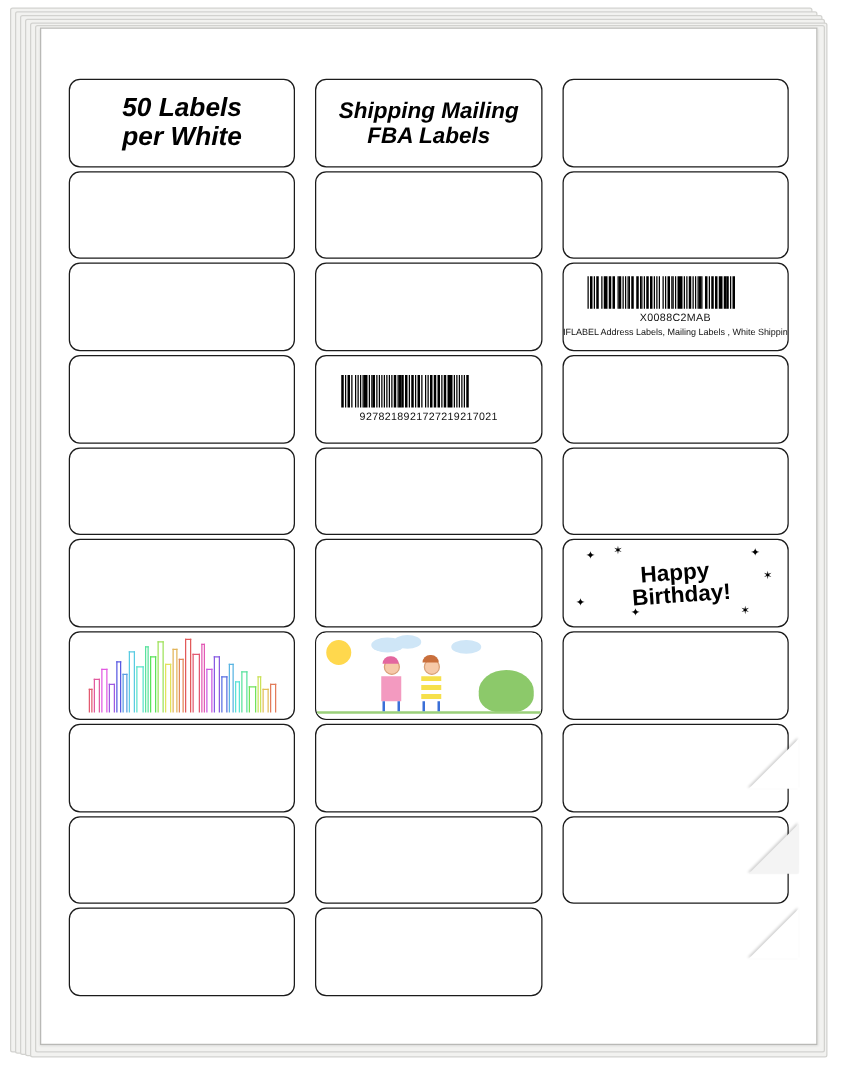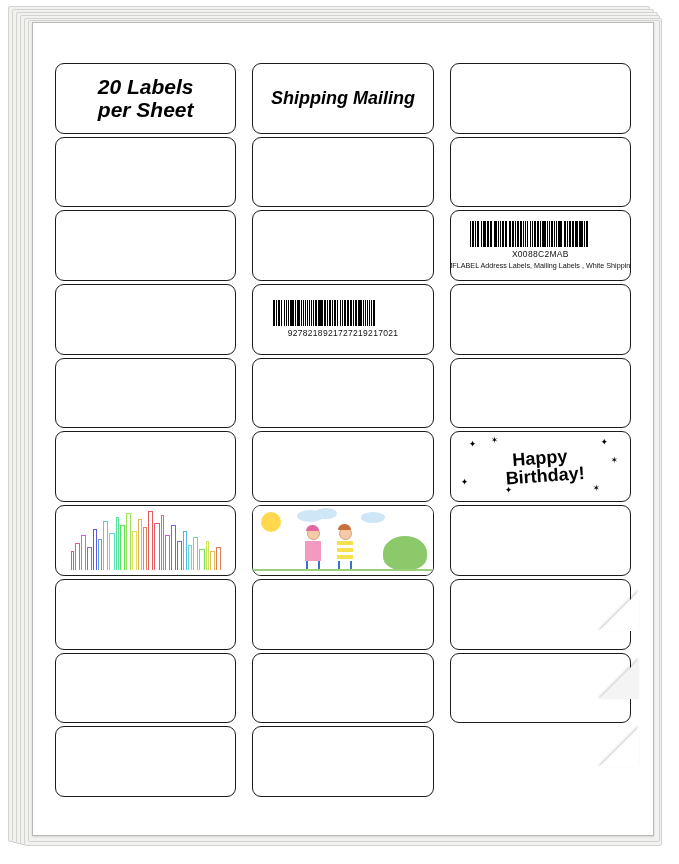--- a/index.html
+++ b/index.html
@@ -251,27 +251,28 @@
   <div class="stack-layer" style="left:20px; top:15px; width:638px; height:828px;"></div>
   <div class="stack-layer" style="left:24px; top:18px; width:636px; height:826px;"></div>
   <div class="stack-layer" style="left:28px; top:20px; width:630px; height:820px;"></div>
 
   <div id="top-sheet">
 
     <div id="label-grid">
 
       <div class="label">
         <div class="label-text">
-          <div class="headline-text">20 Labels</div>
-          <div class="headline-text">per Sheet</div>
+          <div class="headline-text">50 Labels</div>
+          <div class="headline-text">per White</div>
         </div>
       </div>
       <div class="label">
         <div class="label-text">
           <div class="headline-text-sm">Shipping Mailing</div>
+          <div class="headline-text-sm">FBA Labels</div>
         </div>
       </div>
 
       <div class="label"></div>
       <div class="label"></div>
       <div class="label"></div>
 
       <div class="label"></div>
       <div class="label"></div>
       <div class="label"></div>

